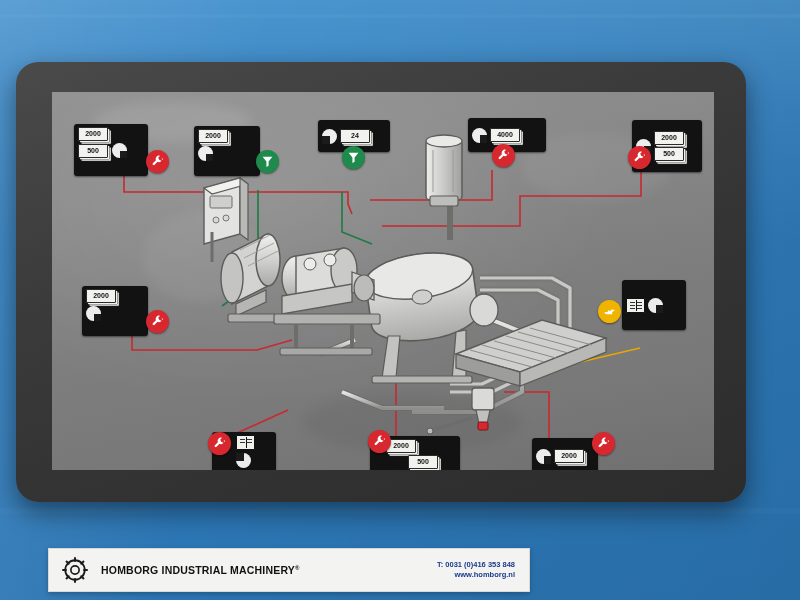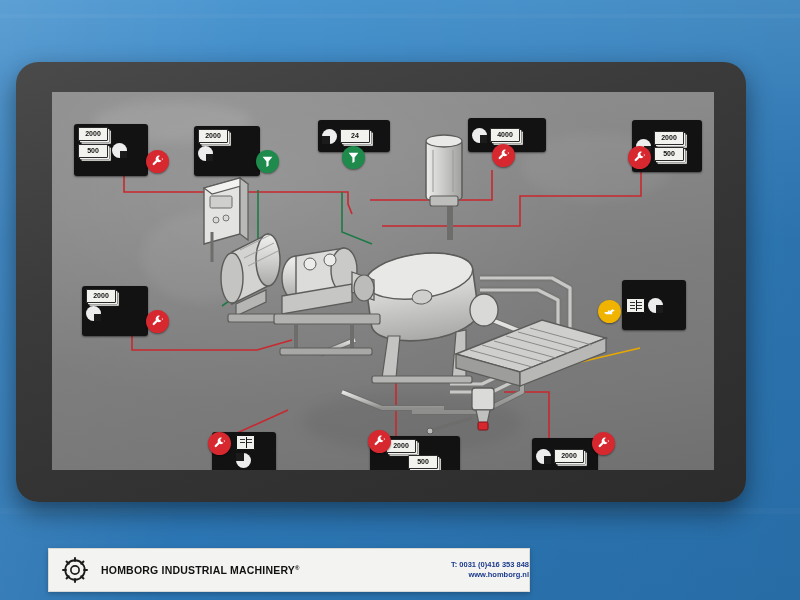--- a/index.html
+++ b/index.html
@@ -74,21 +74,21 @@
   .bubble svg{display:block;}
   
   #nameplate{
     position:absolute;left:48px;top:548px;width:480px;height:42px;
     background:#f3f3f1;border:1px solid #d8d8d4;
     display:flex;align-items:center;
     box-shadow:0 2px 5px rgba(0,0,0,0.25);
   }
   #logoBox{width:52px;display:flex;align-items:center;justify-content:center;}
   #brandName{font-size:10.5px;font-weight:bold;letter-spacing:0.2px;color:#111;}
-  #contact{margin-left:auto;text-align:right;color:#1b3a8c;font-size:7.5px;line-height:1.35;font-weight:bold;}
+  #contact{margin-left:auto;padding-right:14px;text-align:right;color:#1b3a8c;font-size:7.5px;line-height:1.35;font-weight:bold;}
   .sup{font-size:6px;vertical-align:super;}
 </style>
 </head>
 <body>
 
 <div id="wall">
   <div class="streak" style="left:0;top:14px;width:800px;height:4px;opacity:.5;"></div>
   <div class="streak" style="left:0;top:508px;width:800px;height:6px;opacity:.35;"></div>
   <div class="streak" style="left:600px;top:0;width:200px;height:600px;opacity:.05;"></div>
 </div>

